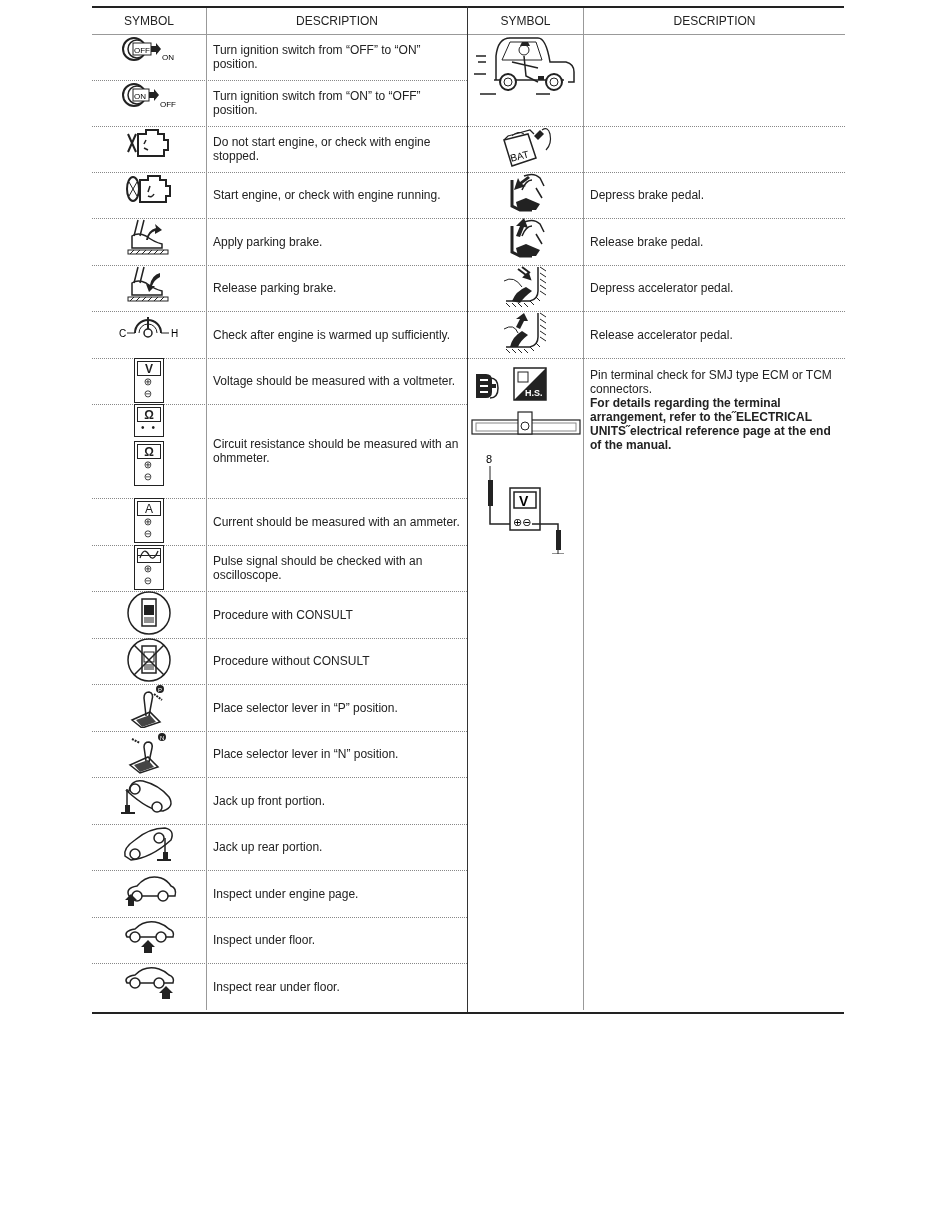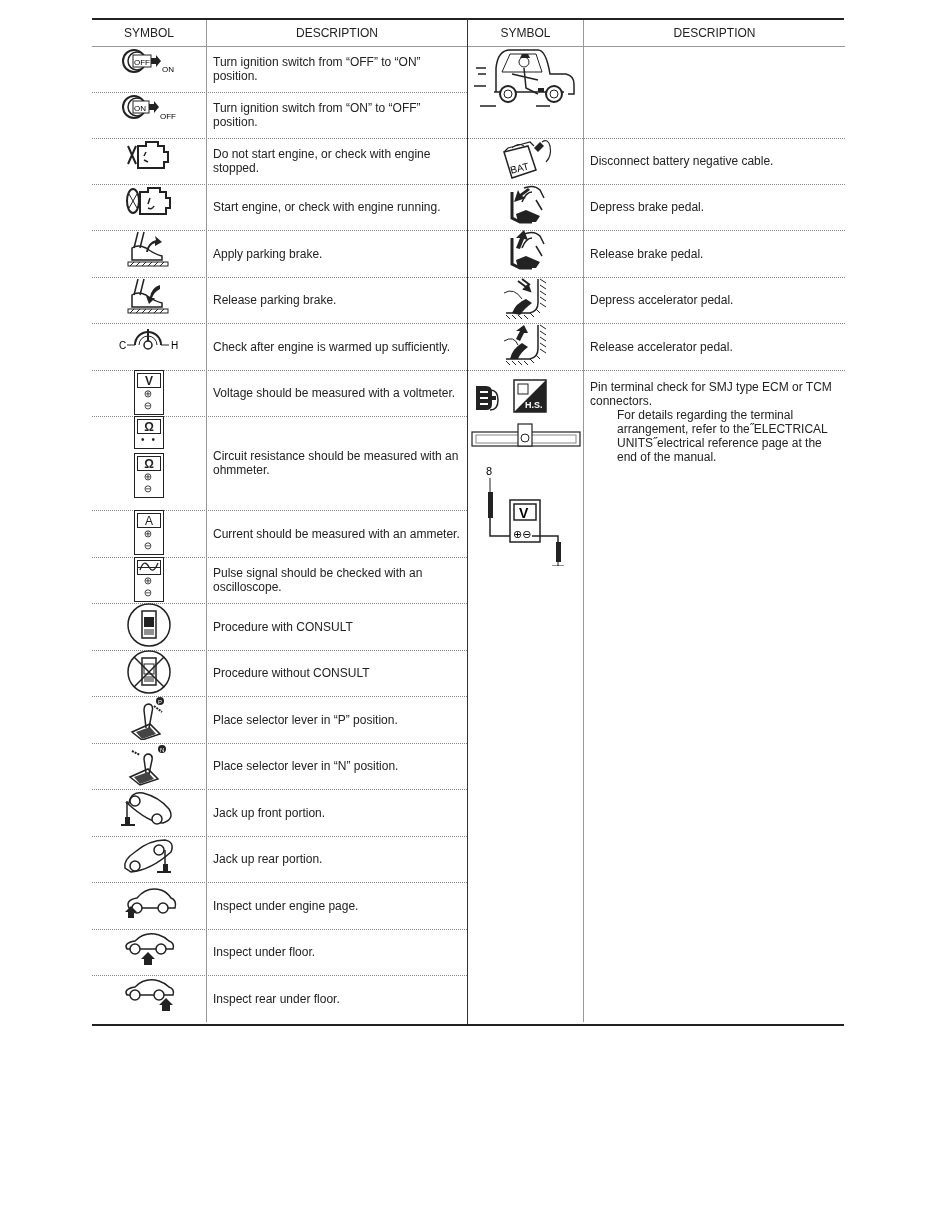--- a/index.html
+++ b/index.html
@@ -1,18 +1,18 @@
 <!DOCTYPE html>
 <html><head>
 <meta charset="utf-8">
 <style>
   html, body { margin: 0; padding: 0; background: #ffffff; }
   body { width: 935px; height: 1210px; position: relative; overflow: hidden;
          font-family: "Liberation Sans", sans-serif; color: #222; }
-  .page { position: absolute; left: 92px; top: 18px; width: 752px; height: 1008px; }
+  .page { position: absolute; left: 92px; top: 6px; width: 752px; height: 1008px; }
   .hline-top { position: absolute; left: 0; right: 0; top: 0; height: 2px; background: #222; }
   .hline-bottom { position: absolute; left: 0; right: 0; bottom: 0; height: 2px; background: #222; }
   .half { position: absolute; top: 0; bottom: 0; }
   .half.left { left: 0; width: 375px; }
   .half.right { left: 375px; width: 377px; border-left: 1.5px solid #333; }
   .hdr { position: absolute; top: 2px; left: 0; right: 0; height: 26px;
          border-bottom: 1px solid #999; display: flex; font-size: 12px; }
   .hdr .c1, .hdr .c2 { display: flex; align-items: center; justify-content: center; }
   .left .hdr .c1 { width: 114px; border-right: 1px solid #999; }
   .left .hdr .c2 { flex: 1; }
@@ -21,21 +21,21 @@
   .rows { position: absolute; top: 28px; left: 0; right: 0; }
   .row { position: absolute; left: 0; right: 0; display: flex;
          border-bottom: 1px dotted #888; }
   .row.last { border-bottom: none; }
   .row .sym { width: 114px; border-right: 1px solid #999; display: flex;
               align-items: center; justify-content: flex-start; flex-direction: column; gap: 4px; }
   .right .row .sym { width: 115px; }
   .row .desc { flex: 1; display: flex; align-items: center; padding-left: 6px;
                font-size: 12px; line-height: 14px; padding-right: 6px; }
   .row .desc.top { align-items: flex-end; padding-top: 10px; flex-direction: column; }
-  .bold { font-weight: normal; margin-left: 27px; }
+  .bold { font-weight: bold; }
   svg { display: block; }
   .meter { width: 30px; border: 1.5px solid #222; padding: 2px; box-sizing: border-box; }
   .meter .scr { border: 1.5px solid #222; height: 13px; display: flex; align-items: center;
                 justify-content: center; font-weight: bold; font-size: 12px; }
   .meter .term { font-size: 10px; text-align: center; line-height: 12px; letter-spacing: 2px; }
 </style>
 </head>
 <body>
 
 <div class="page">
@@ -338,21 +338,20 @@
         <div class="sym">
           <svg width="56" height="42" viewBox="0 0 56 42">
               <path d="M6 14 l24 -6 l8 24 l-24 8z" fill="none" stroke="#222" stroke-width="1.5"></path>
               <path d="M6 14 l4 -4 l22 -6 l4 4" fill="none" stroke="#222" stroke-width="1.2"></path>
               <text x="12" y="34" font-size="10" font-family="Liberation Sans, sans-serif" transform="rotate(-14 20 30)">BAT</text>
               <path d="M36 10 l6 -6 l4 4 l-6 6z" fill="#222"></path>
               <path d="M44 4 q6 -4 8 4 q2 10 -4 16" fill="none" stroke="#222" stroke-width="1.2"></path>
               <path d="M14 10 q6 -6 12 -2" fill="none" stroke="#222"></path>
             </svg>
         </div>
-        <div class="desc">Disconnect battery negative cable.</div>
       </div>
 
       <div class="row" style="top:138px;height:46px">
         <div class="sym">
           <svg width="48" height="42" viewBox="0 0 48 42">
               <path d="M10 8 v26 l8 4 h12" fill="none" stroke="#222" stroke-width="3"></path>
               <path d="M14 30 l10 -4 l14 6 l-4 6 l-18 0z" fill="#222"></path>
               <path d="M22 4 q10 -4 16 2 l4 8 M20 18 q4 -10 10 -10 M34 16 l6 10" fill="none" stroke="#222" stroke-width="1.5"></path>
               <path d="M26 4 l-8 6 l-2 -4 l-4 12 l12 -4 l-4 -2 l8 -6z" fill="#222"></path>
             </svg>

